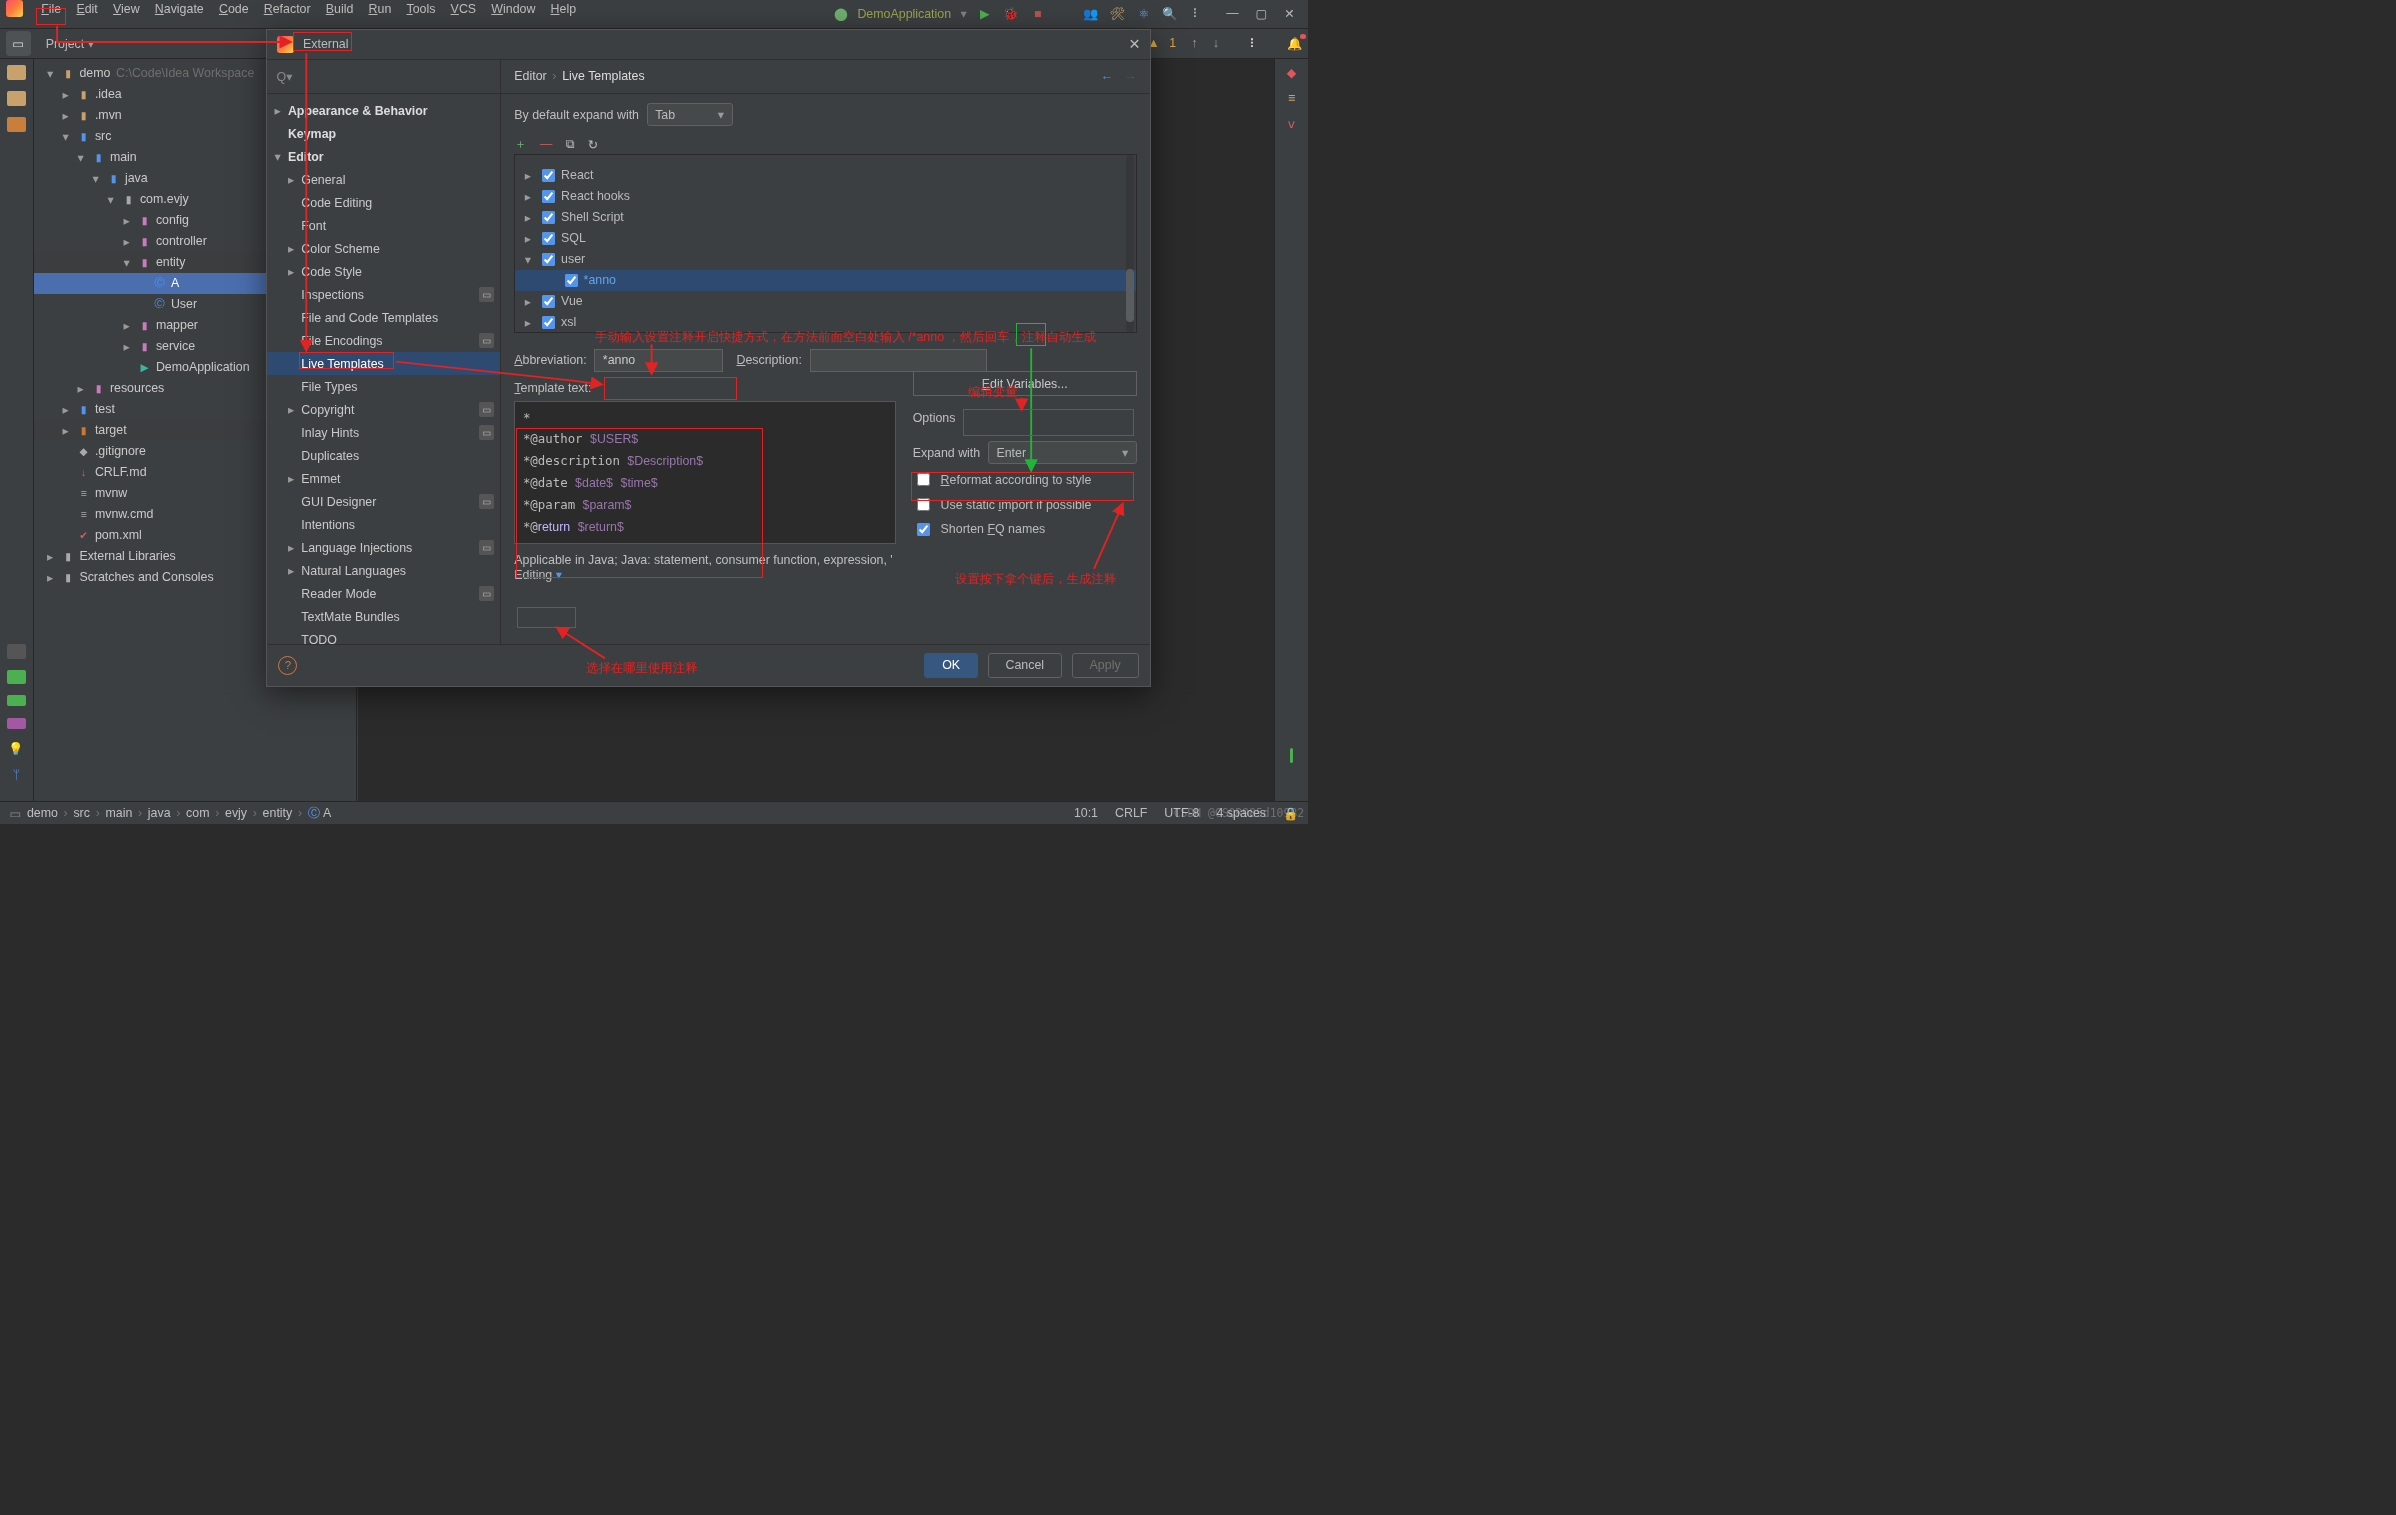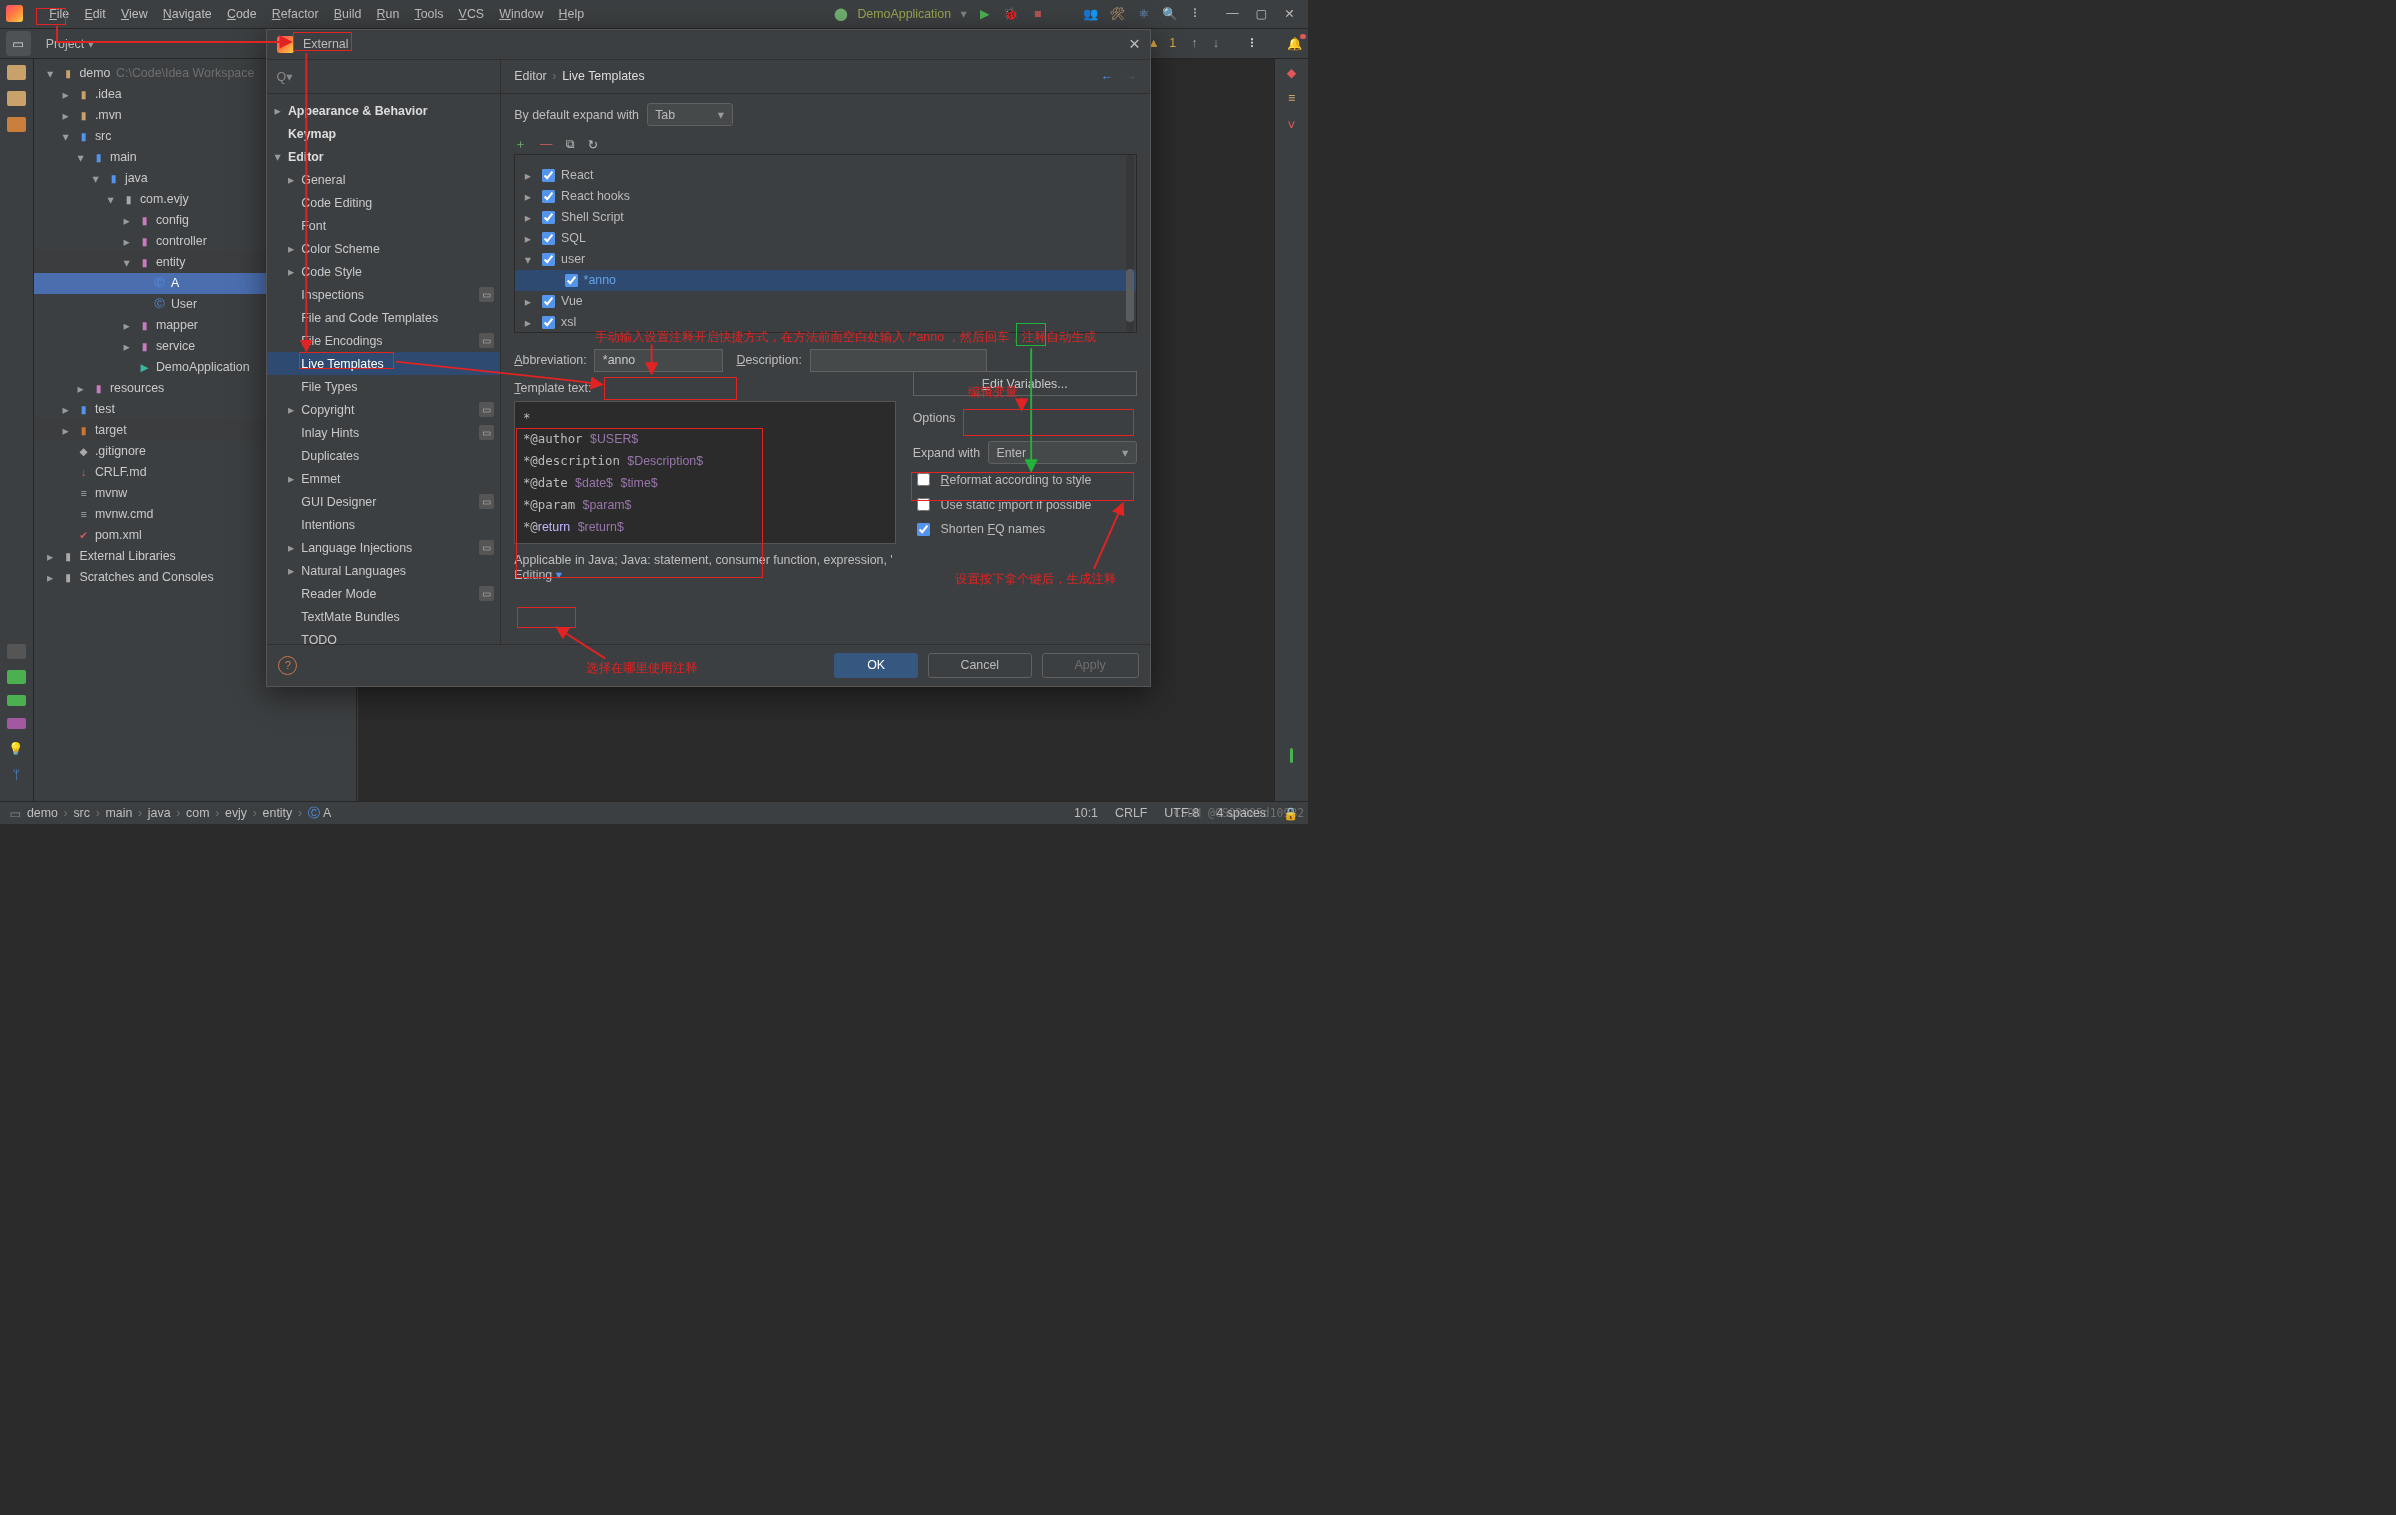--- a/index.html
+++ b/index.html
@@ -15,21 +15,21 @@
   --projectHL:#4b6eaf;
   --red:#e22323;
   --green:#23b33a;
   --mono:Consolas,Menlo,monospace;
 }
 *{box-sizing:border-box;font-family:"Segoe UI",Arial,sans-serif;font-size:12.4px;color:var(--text);}
 body{margin:0;background:#2b2b2b;overflow:hidden;}
 .screen{width:1308px;height:824px;position:relative;background:var(--bg2);}
 
 
-.menubar{height:28.5px;display:flex;align-items:center;background:var(--bg2);border-bottom:1px solid #272727;padding:0 5.7px;gap:19px;}
+.menubar{height:28.5px;display:flex;background:var(--bg2);border-bottom:1px solid #272727;padding:0 5.7px;gap:11px;}
 .menubar .logo{width:17px;height:17px;background:linear-gradient(135deg,#ff4d6b,#ff7d3c,#ffd54a);border-radius:2.9px;}
 .menubar .mi{padding:1.9px 7.6px;color:#bfbfbf;}
 .menubar .runcfg{margin-left:auto;display:flex;align-items:center;gap:9.5px;}
 .rcTxt{color:#9aa34e;}
 .menuIcon{width:17px;height:17px;display:flex;align-items:center;justify-content:center;color:#aaa;}
 .wctl{display:flex;gap:17px;margin-left:11.4px;margin-right:7.6px;}
 
 
 .tabstrip{height:30px;background:var(--bg2);border-bottom:1px solid #272727;display:flex;align-items:center;padding:0 5.7px;}
 .tabstrip .projBtn{width:25px;height:25px;background:#4e5254;border-radius:3.8px;display:flex;align-items:center;justify-content:center;}
@@ -118,21 +118,21 @@
 .optBtn{height:25px;border:1px solid #616161;display:flex;align-items:center;justify-content:center;color:#c9c9c9}
 .chk{display:flex;align-items:center;gap:7.6px;margin-top:5.7px}
 .chk input{accent-color:#5394ec;width:13.3px;height:13.3px}
 
 .splitBottom{margin-top:9.5px}
 .changeLink{color:#5394ec}
 
 
 .dlgFoot{height:42px;border-top:1px solid #2f2f2f;display:flex;align-items:center;padding:0 11.4px;gap:9.5px}
 .dlgFoot .help{width:19px;height:19px;border:1.4px solid #c9784c;border-radius:50%;color:#c9784c;display:flex;align-items:center;justify-content:center;font-size:11.4px}
-.btn{height:25px;padding:0 32px;border:1px solid #616161;border-radius:2.9px;display:flex;align-items:center}
+.btn{height:25px;padding:0 17px;border:1px solid #616161;border-radius:2.9px;display:flex;align-items:center}
 .btn.primary{background:#365880;border-color:#365880;color:#fff}
 .btn.disabled{color:#6f6f6f}
 
 
 .status{position:absolute;left:0;right:0;bottom:0;height:23px;background:var(--bg2);border-top:1px solid #272727;display:flex;align-items:center;padding:0 9.5px;gap:5.7px}
 .status .crumbs{display:flex;align-items:center;gap:5.7px}
 .status .crumbs span{color:#bfbfbf}
 .status .crumbs .sep{color:#707070}
 .status .rightgrp{margin-left:auto;display:flex;align-items:center;gap:17px;color:#bfbfbf}
 

